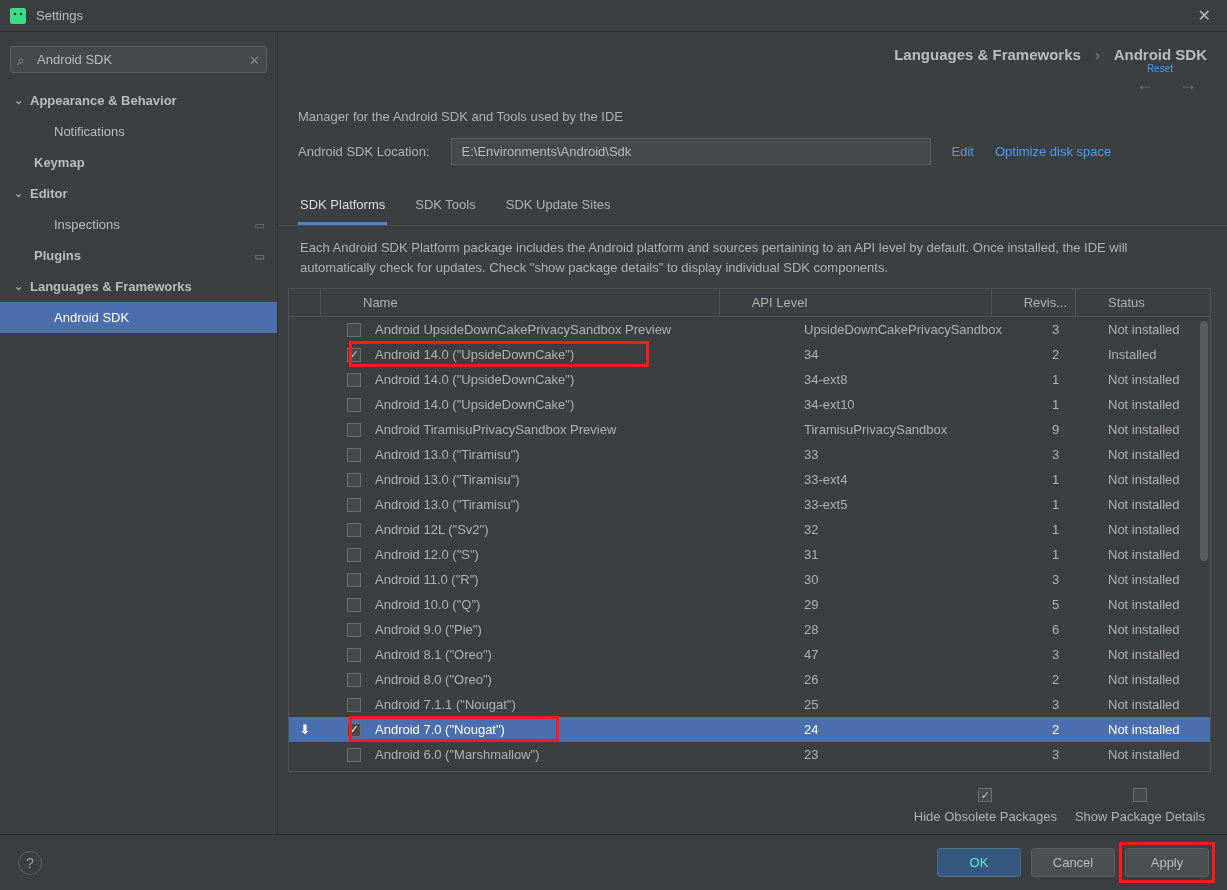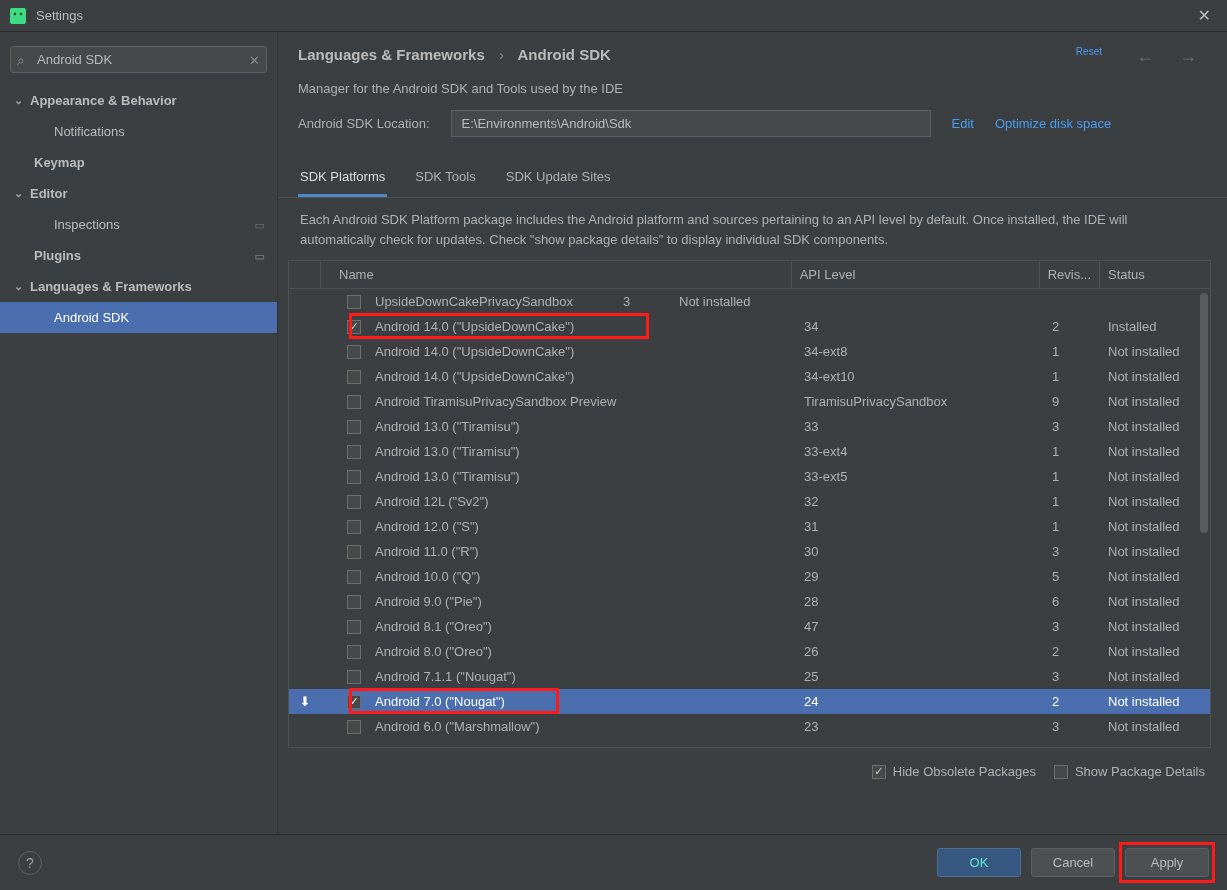--- a/index.html
+++ b/index.html
@@ -77,22 +77,23 @@
     color: #6e6e6e; font-size: 11px;
   }
   .content {
     flex: 1;
     display: flex;
     flex-direction: column;
     min-width: 0;
     padding: 0 0 0 0;
   }
   .breadcrumb-row {
-    display: flex; align-items: flex-start;
+    display: flex; align-items: flex-end;
     padding: 14px 20px 10px 20px;
+    flex-direction: column;
   }
   .breadcrumb {
     flex: 1; color: #bbbbbb; font-size: 15px; font-weight: bold;
   }
   .breadcrumb .sep { color: #888; margin: 0 10px; font-weight: normal;}
   .reset-link { color: #4a9df0; font-size: 10px; font-weight: normal; cursor: pointer; margin-right: 34px;}
   .nav-arrows { color: #6e6e6e; font-size: 18px; letter-spacing: 10px;}
   .desc { padding: 4px 20px 14px 20px; color: #b0b0b0; font-size: 13px;}
   .loc-row {
     display: flex; align-items: center; padding: 0 20px 12px 20px; gap: 21px;
@@ -115,21 +116,21 @@
   .tab-desc { padding: 12px 22px 10px 22px; color: #b0b0b0; font-size: 13px; line-height: 1.55;}
   .table-wrap {
     margin: 0 16px 8px 10px;
     border: 1px solid #515151;
     background: #3c3f41;
     display: flex;
     flex-direction: column;
     height: 488px;
   }
   .thead {
-    display: flex; background: #3c3f41; border-bottom: 1px solid #515151;
+    display: flex; background: #3c3f41; border-bottom: 1px solid #515151; gap: 24px;
   }
   .thead div, .trow div {
     padding: 6px 8px; font-size: 13px; color: #b0b0b0;
   }
   .thead div { border-right: 1px solid #515151; }
   .thead div:last-child{ border-right:none;}
   .col-dl { flex: 0 0 32px; text-align:center;}
   .col-name { flex: 1 1 auto; min-width:0;}
   .col-api { flex: 0 0 248px;}
   .col-rev { flex: 0 0 56px;}
@@ -150,21 +151,21 @@
   }
   .chk.checked::after { content:"✓"; color:#cccccc; font-size:11px; line-height:1;}
   .trow.selected .chk.checked::after{color:#fff;}
   .red-box {
     position:absolute; border:3px solid #ff1a1a; pointer-events:none;
   }
   .bottom-options {
     display:flex; justify-content:flex-end; align-items:center; gap:18px;
     padding: 8px 22px 10px 0; color:#b0b0b0; font-size:13px;
   }
-  .opt { display:flex; align-items:center; gap:7px; cursor:pointer;}
+  .opt { display:flex; align-items:center; gap:7px; cursor:pointer;flex-direction:column;}
   .footer {
     height: 56px; border-top: 1px solid #2b2b2b;
     display:flex; align-items:center; padding: 0 18px;
     background:#3c3f41;
     position:relative;
   }
   .help {
     width:24px; height:24px; border:1px solid #5e6060; border-radius:50%;
     display:flex; align-items:center; justify-content:center; color:#a0a0a0;
     font-size:14px; cursor:pointer;
@@ -258,20 +259,21 @@
         <div class="col-rev">Revis...</div>
         <div class="col-status">Status</div>
       </div>
       <div class="tbody" id="tbody">
         <div class="vscroll-thumb"></div>
       <div class="trow">
             <div class="col-dl"></div>
             <div style="flex: 0 0 46px; display: flex; align-items: center; justify-content: flex-end; padding-right: 6px;">
               <span class="chk"></span>
             </div>
+            <div class="col-name">Android UpsideDownCakePrivacySandbox Preview</div>
             <div class="col-api">UpsideDownCakePrivacySandbox</div>
             <div class="col-rev">3</div>
             <div class="col-status">Not installed</div>
           </div>
           <div class="trow">
             <div class="col-dl"></div>
             <div style="flex: 0 0 46px; display: flex; align-items: center; justify-content: flex-end; padding-right: 6px;">
               <span class="chk checked"></span>
             </div>
             <div class="col-name">Android 14.0 ("UpsideDownCake")</div>

